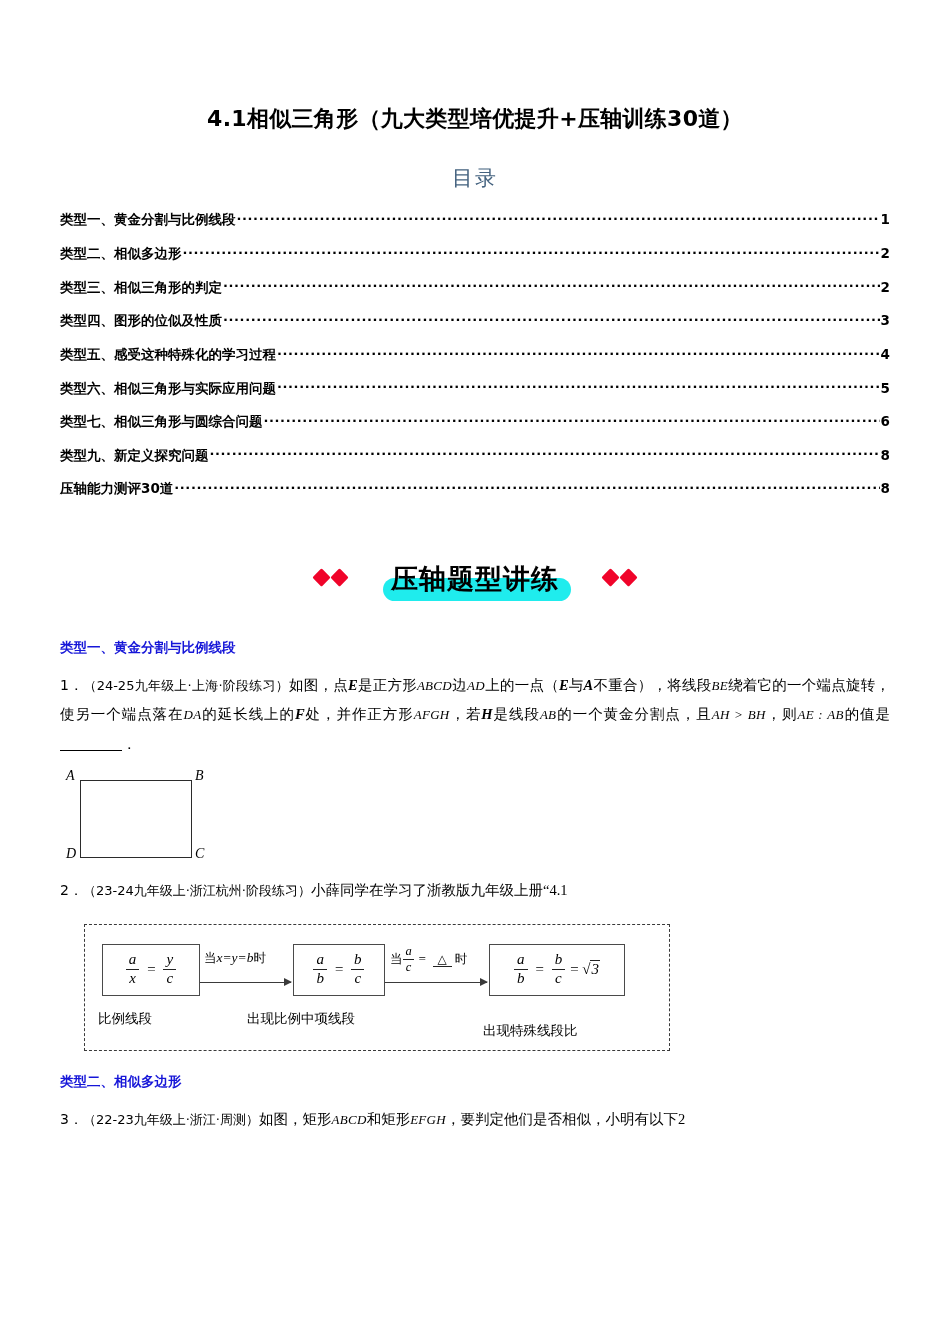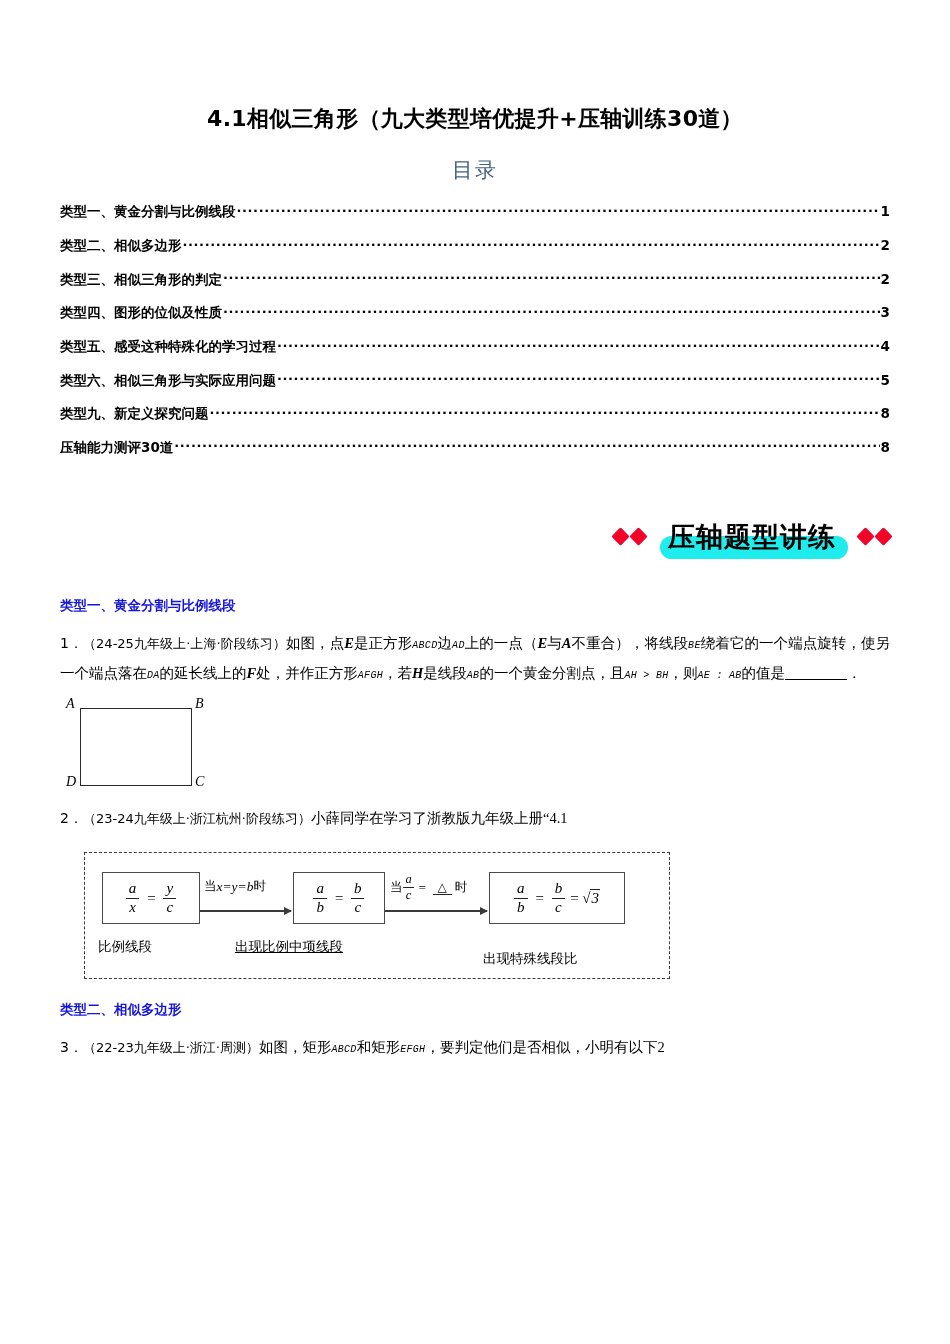--- a/index.html
+++ b/index.html
@@ -29,21 +29,21 @@
     padding-top: 104px;
     font-size: 22px;
     font-weight: bold;
     text-align: center;
     letter-spacing: 0.3px;
     font-family: "DejaVu Sans", "Liberation Sans", sans-serif;
   }
 
   
   .toc-heading {
-    margin: 22px 0 10px 0;
+    margin: 30px 0 10px 0;
     text-align: center;
     font-size: 21px;
     color: #44627F;
     font-family: "Liberation Serif", "DejaVu Serif", serif;
     letter-spacing: 2px;
   }
   .toc-list {
     margin: 0;
     padding: 0;
     list-style: none;
@@ -76,22 +76,22 @@
     color: #000;
     white-space: nowrap;
   }
   .toc-page { flex: 0 0 auto; }
 
   
   .banner {
     margin-top: 48px;
     display: flex;
     align-items: center;
-    justify-content: flex-end;
-    gap: 9px;
+    justify-content: center;
+    gap: 31px;
     height: 56px;
   }
   .diamonds {
     display: flex;
     gap: 5px;
     align-items: center;
     margin-top: -6px;
   }
   .diamond {
     width: 13px;
@@ -143,23 +143,23 @@
   .prob-num {
     font-family: "DejaVu Sans", "Liberation Sans", sans-serif;
     font-weight: normal;
     font-size: 14px;
   }
   .src {
     font-family: "DejaVu Sans", "Liberation Sans", sans-serif;
     font-size: 13px;
   }
   .mvar {
-    font-family: Liberation Mono, monospace;
-    font-style: italic;
-    font-size: 10px;
+    font-family: Liberation Serif, serif;
+    font-style: italic;
+    font-size: 13px;
     letter-spacing: 0.3px;
   }
   .mvar-b {
     font-family: "Liberation Serif", "DejaVu Serif", serif;
     font-style: italic;
     font-weight: bold;
     font-size: 14.5px;
   }
   .blank-line {
     display: inline-block;
@@ -295,21 +295,21 @@
   }
 
   .flow-cap {
     position: absolute;
     font-size: 13.5px;
     font-family: "Liberation Serif", "DejaVu Serif", serif;
     top: 85px;
     white-space: nowrap;
   }
   .flow-cap-1 { left: 13px; }
-  .flow-cap-2 { left: 150px; text-decoration: underline; }
+  .flow-cap-2 { left: 162px; }
   .flow-cap-3 { left: 398px; margin-top: 12px; }
 </style>
 </head>
 <body>
 
 <div class="page">
 
   <h1 class="doc-title">4.1相似三角形（九大类型培优提升+压轴训练30道）</h1>
 
   <div class="toc-heading">目录</div>
@@ -337,20 +337,25 @@
     </li>
     <li class="toc-item">
       <span class="toc-label">类型五、感受这种特殊化的学习过程</span>
       <span class="toc-dots"></span>
       <span class="toc-page">4</span>
     </li>
     <li class="toc-item">
       <span class="toc-label">类型六、相似三角形与实际应用问题</span>
       <span class="toc-dots"></span>
       <span class="toc-page">5</span>
+    </li>
+    <li class="toc-item">
+      <span class="toc-label">类型七、相似三角形与圆综合问题</span>
+      <span class="toc-dots"></span>
+      <span class="toc-page">6</span>
     </li>
     <li class="toc-item">
       <span class="toc-label">类型九、新定义探究问题</span>
       <span class="toc-dots"></span>
       <span class="toc-page">8</span>
     </li>
     <li class="toc-item">
       <span class="toc-label">压轴能力测评30道</span>
       <span class="toc-dots"></span>
       <span class="toc-page">8</span>

